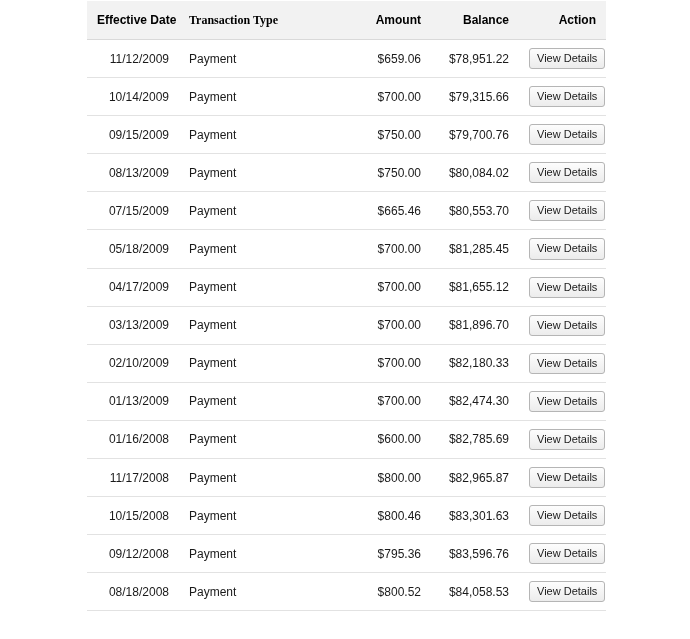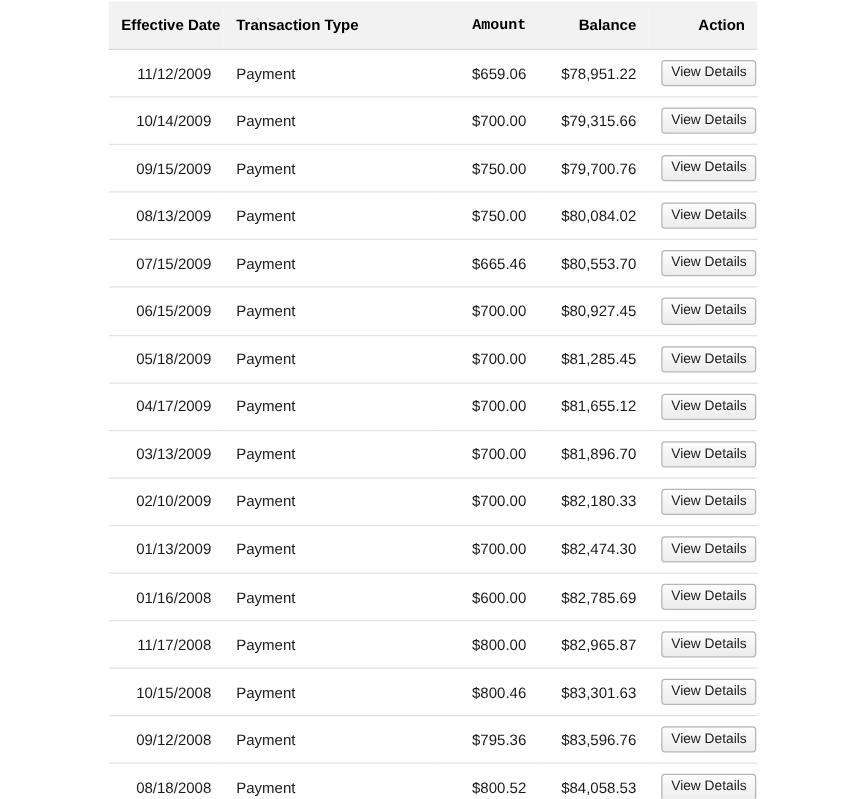--- a/index.html
+++ b/index.html
@@ -53,22 +53,22 @@
     background: #ffffff;
   }
   
   col.c-date   { width: 92px; }
   col.c-type   { width: 168px; }
   col.c-amount { width: 84px; }
   col.c-bal    { width: 88px; }
   col.c-action { width: 87px; }
 
   th.th-date   { text-align: left; }
-  th.th-type   { text-align: left; }
-  th.th-amount { text-align: right; font-family: Liberation Mono, monospace; }
+  th.th-type   { text-align: left; font-family: Liberation Serif, serif; }
+  th.th-amount { text-align: right; }
   th.th-bal    { text-align: right; margin-top: 20px; }
   th.th-action { text-align: right; }
 
   td.td-date   { text-align: right; white-space: nowrap; }
   td.td-type   { text-align: left; }
   td.td-amount { text-align: right; white-space: nowrap; }
   td.td-bal    { text-align: right; white-space: nowrap; }
   td.td-action { text-align: center; text-decoration: underline; }
 
   .type-main { display: block; }
@@ -162,29 +162,20 @@
           <tr>
             <td class="td-date">07/15/2009</td>
             <td class="td-type">
               <span class="type-main">Payment</span>
             </td>
             <td class="td-amount">$665.46</td>
             <td class="td-bal">$80,553.70</td>
             <td class="td-action"><button class="btn-details">View Details</button></td>
           </tr>
           <tr>
-            <td class="td-date">06/15/2009</td>
-            <td class="td-type">
-              <span class="type-main">Payment</span>
-            </td>
-            <td class="td-amount">$700.00</td>
-            <td class="td-bal">$80,927.45</td>
-            <td class="td-action"><button class="btn-details">View Details</button></td>
-          </tr>
-          <tr>
             <td class="td-date">05/18/2009</td>
             <td class="td-type">
               <span class="type-main">Payment</span>
             </td>
             <td class="td-amount">$700.00</td>
             <td class="td-bal">$81,285.45</td>
             <td class="td-action"><button class="btn-details">View Details</button></td>
           </tr>
           <tr>
             <td class="td-date">04/17/2009</td>

